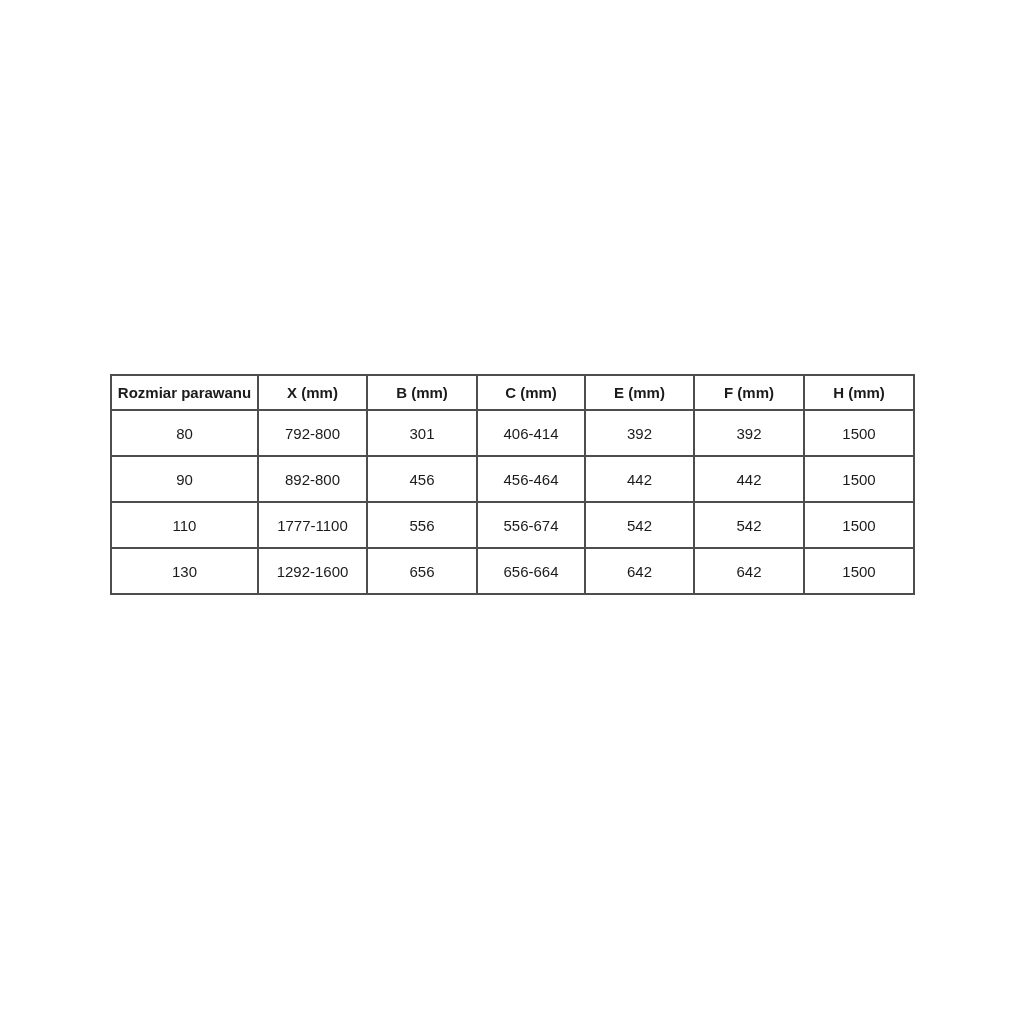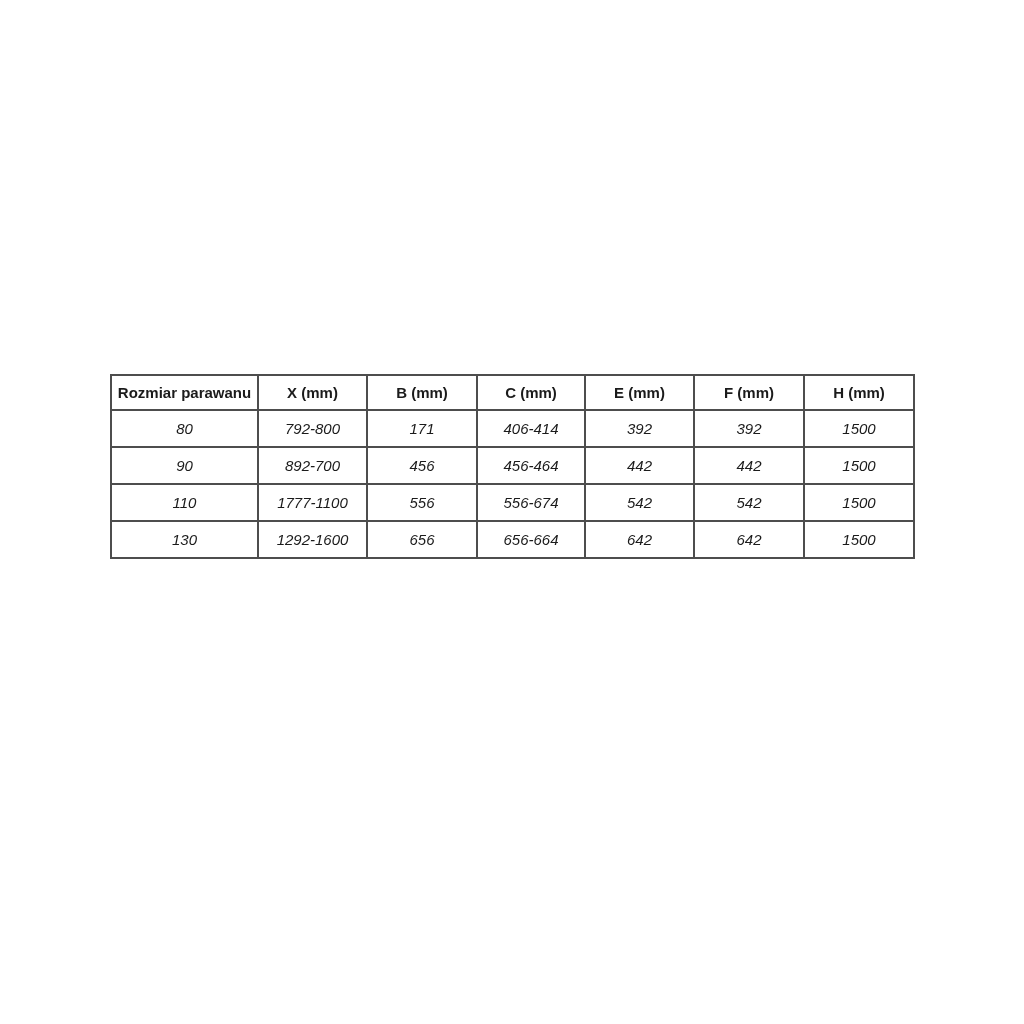--- a/index.html
+++ b/index.html
@@ -34,22 +34,21 @@
     padding: 0;
     overflow: hidden;
     white-space: nowrap;
     background: #ffffff;
   }
   table.size-table tr.header-row {
     height: 35px;
     margin-left: 30px;
   }
   table.size-table tr.data-row {
-    height: 37px;
-    font-style: italic;
+    height: 46px;
   }
   table.size-table th {
     font-weight: bold;
   }
 </style>
 </head>
 <body>
 
 <div class="page">
   <table class="size-table">
@@ -70,29 +69,29 @@
         <th>C (mm)</th>
         <th>E (mm)</th>
         <th>F (mm)</th>
         <th>H (mm)</th>
       </tr>
     </thead>
     <tbody>
       <tr class="data-row">
         <td>80</td>
         <td>792-800</td>
-        <td>171</td>
+        <td>301</td>
         <td>406-414</td>
         <td>392</td>
         <td>392</td>
         <td>1500</td>
       </tr>
       <tr class="data-row">
         <td>90</td>
-        <td>892-700</td>
+        <td>892-800</td>
         <td>456</td>
         <td>456-464</td>
         <td>442</td>
         <td>442</td>
         <td>1500</td>
       </tr>
       <tr class="data-row">
         <td>110</td>
         <td>1777-1100</td>
         <td>556</td>

